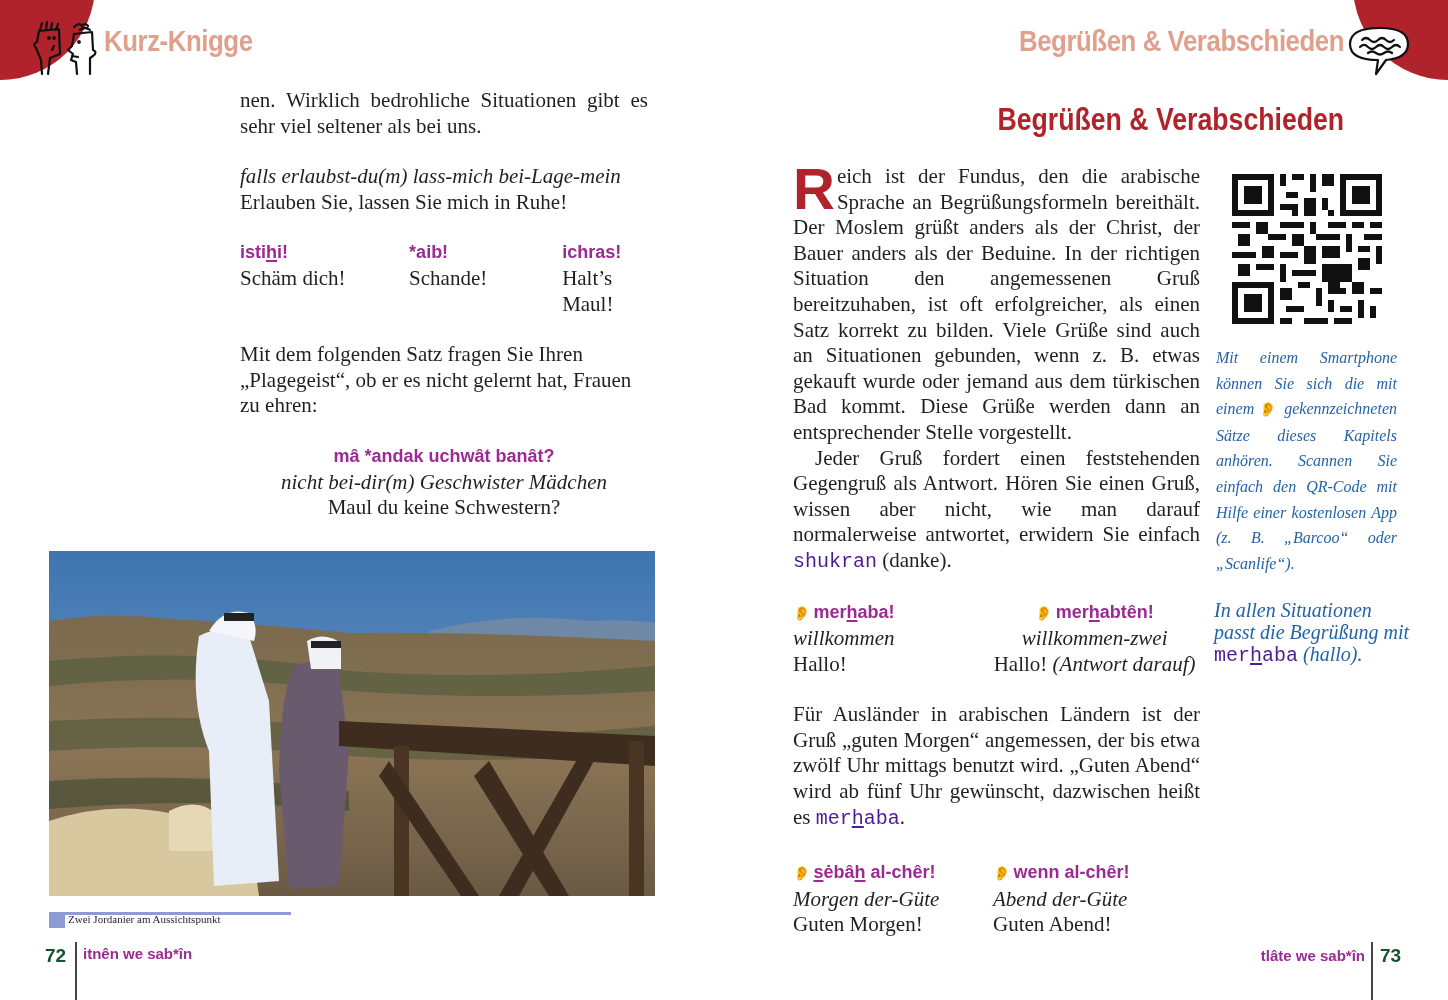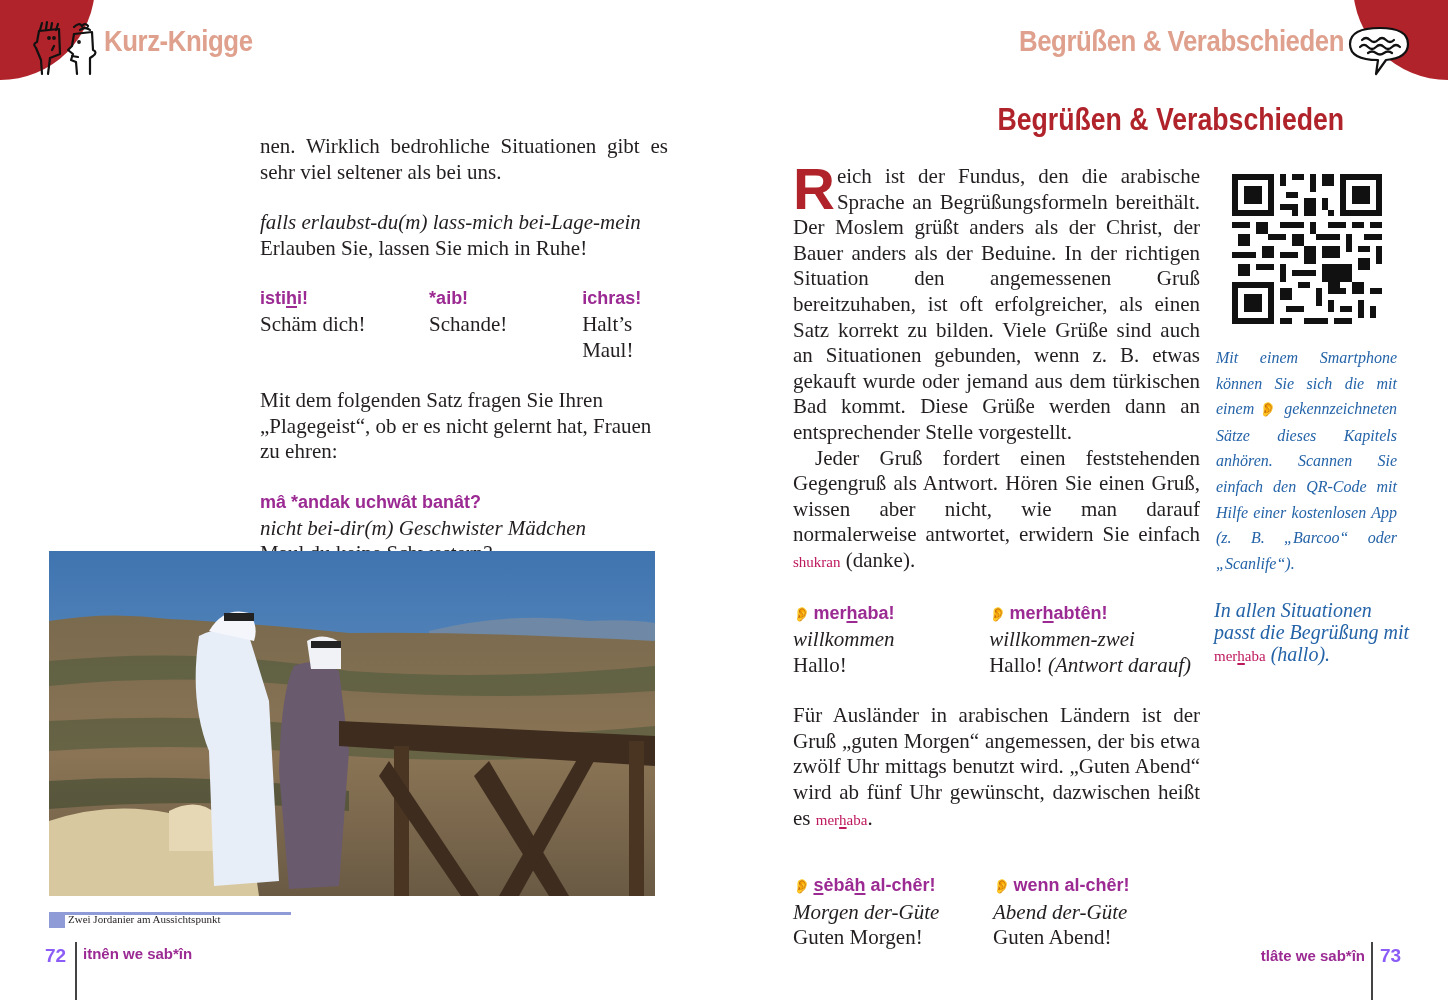--- a/index.html
+++ b/index.html
@@ -6,32 +6,32 @@
   body { width:1448px; height:1000px; background:#ffffff; position:relative; overflow:hidden;
          font-family:"Liberation Serif","DejaVu Serif",serif; color:#231f20; }
   .abs { position:absolute; }
   .corner-left { left:-95px; top:-110px; width:190px; height:190px; border-radius:50%; background:#b0232a; }
   .corner-right { right:-95px; top:-110px; width:190px; height:190px; border-radius:50%; background:#b0232a; }
   .runhead { font-family:"Liberation Sans","DejaVu Sans",sans-serif; font-weight:bold; color:#dfa08d;
              font-size:30px; letter-spacing:-0.5px; transform:scaleX(0.86); transform-origin:left top; white-space:nowrap; }
   .runhead.right { transform-origin:right top; }
   .body { font-size:21px; line-height:25.6px; }
   .ar { font-family:"Liberation Sans","DejaVu Sans",sans-serif; font-weight:bold; color:#9b2a93; font-size:18px; line-height:25.6px; }
-  .ar-inline { font-family:Liberation Serif, serif; color:#be185d; font-size:15px; }
+  .ar-inline { font-family:Liberation Mono, monospace; color:#4c1d95; font-size:20px; }
   .u { text-decoration:underline; text-decoration-thickness:2px; text-underline-offset:2px; }
   .lit { font-style:italic; font-size:21px; line-height:25.6px; }
   .tr { font-size:21px; line-height:25.6px; }
   .justify { text-align:justify; }
   .h1 { font-family:"Liberation Sans","DejaVu Sans",sans-serif; font-weight:bold; color:#b0232a; font-size:31px;
         transform:scaleX(0.86); transform-origin:right top; white-space:nowrap; }
   .dropcap { float:left; font-family:"Liberation Sans","DejaVu Sans",sans-serif; font-weight:bold; color:#b0232a;
              font-size:58px; line-height:46px; margin:2px 2px 0 0; }
   .side { font-style:italic; color:#2463a8; }
   .ear { display:inline-block; color:#7a7a7a; font-size:14px; font-style:normal; margin-right:3px; font-family:"DejaVu Sans",sans-serif; }
-  .pagenum { font-family:"Liberation Sans","DejaVu Sans",sans-serif; font-weight:bold; color:#8b5cf6; font-size:19px; }
+  .pagenum { font-family:"Liberation Sans","DejaVu Sans",sans-serif; font-weight:bold; color:#14532d; font-size:19px; }
   .pageword { font-family:"Liberation Sans","DejaVu Sans",sans-serif; font-weight:bold; color:#9b2a93; font-size:15px; }
   .vline { width:2px; background:#444; }
   .caption { font-size:11px; }
   .photo { overflow:hidden; }
 </style>
 </head>
 <body>
 
 <div class="abs corner-left"></div>
 
@@ -45,21 +45,21 @@
     <path d="M22 26 L20 30"></path>
     <path d="M42 7 Q47 2 50 6 Q53 2 56 6 M48 10 Q53 6 58 10"></path>
     <path d="M42 14 L60 12 L61 30 Q66 32 61 36 L58 38 L58 54"></path>
     <path d="M42 14 L40 26 L36 30 L41 34 L39 40 L44 42 L45 54"></path>
     <circle cx="47" cy="22" r="0.8" fill="#111"></circle>
     <path d="M40 36 L46 37"></path>
   </g>
 </svg>
 <div class="abs runhead" style="left:104px;top:24px;">Kurz-Knigge</div>
 
-<div class="abs" style="left:260px;top:88px;width:408px;margin-top:46px;">
+<div class="abs" style="left:240px;top:88px;width:408px;">
   <div class="body justify">nen. Wirklich bedrohliche Situationen gibt es sehr viel seltener als bei uns.</div>
 
   <div style="margin-top:25px;">
     <div class="lit">falls erlaubst-du(m) lass-mich bei-Lage-mein</div>
     <div class="tr">Erlauben Sie, lassen Sie mich in Ruhe!</div>
   </div>
 
   <div style="margin-top:25px;display:flex;gap:42px;">
     <div style="width:158px;">
       <div class="ar"><span>isti</span><span class="u">h</span><span>i!</span></div>
@@ -70,21 +70,21 @@
       <div class="tr">Schande!</div>
     </div>
     <div>
       <div class="ar">ichras!</div>
       <div class="tr">Halt’s Maul!</div>
     </div>
   </div>
 
   <div class="body" style="margin-top:25px;">Mit dem folgenden Satz fragen Sie Ihren „Plagegeist“, ob er es nicht gelernt hat, Frauen zu ehren:</div>
 
-  <div style="margin-top:25px;">
+  <div style="margin-top:25px;text-align:center;">
     <div class="ar">mâ *andak uchwât banât?</div>
     <div class="lit">nicht bei-dir(m) Geschwister Mädchen</div>
     <div class="tr">Maul du keine Schwestern?</div>
   </div>
 </div>
 
 <div class="abs photo" style="left:49px;top:551px;width:606px;height:345px;">
   <svg width="606" height="345" viewBox="0 0 606 345" preserveAspectRatio="none">
     <defs>
       <linearGradient id="sky" x1="0" y1="0" x2="0" y2="1">
@@ -151,33 +151,33 @@
     <span class="ar-inline">shukran</span>
     <span>(danke).</span>
   </div>
 
   <div style="margin-top:25px;display:flex;">
     <div style="width:200px;">
       <div class="ar"><span class="ear">👂</span><span>mer</span><span class="u">h</span><span>aba!</span></div>
       <div class="lit">willkommen</div>
       <div class="tr">Hallo!</div>
     </div>
-    <div style="width:215px;">
+    <div style="width:215px;text-align:center;">
       <div class="ar"><span class="ear">👂</span><span>mer</span><span class="u">h</span><span>abtên!</span></div>
       <div class="lit">willkommen-zwei</div>
       <div class="tr" style="white-space:nowrap;"><span>Hallo!</span> <i>(Antwort darauf)</i></div>
     </div>
   </div>
 
   <div class="body justify" style="margin-top:25px;">
     <span>Für Ausländer in arabischen Ländern ist der Gruß „guten Morgen“ angemessen, der bis etwa zwölf Uhr mittags benutzt wird. „Guten Abend“ wird ab fünf Uhr gewünscht, dazwischen heißt es</span>
     <span class="ar-inline"><span>mer</span><span class="u">h</span><span>aba</span></span><span>.</span>
   </div>
 
-  <div style="margin-top:40px;display:flex;">
+  <div style="margin-top:29px;display:flex;">
     <div style="width:200px;">
       <div class="ar"><span class="ear">👂</span><span class="u">s</span><span>ėbâ</span><span class="u">h</span><span> al-chêr!</span></div>
       <div class="lit">Morgen der-Güte</div>
       <div class="tr">Guten Morgen!</div>
     </div>
     <div>
       <div class="ar"><span class="ear">👂</span><span>wenn al-chêr!</span></div>
       <div class="lit">Abend der-Güte</div>
       <div class="tr">Guten Abend!</div>
     </div>

